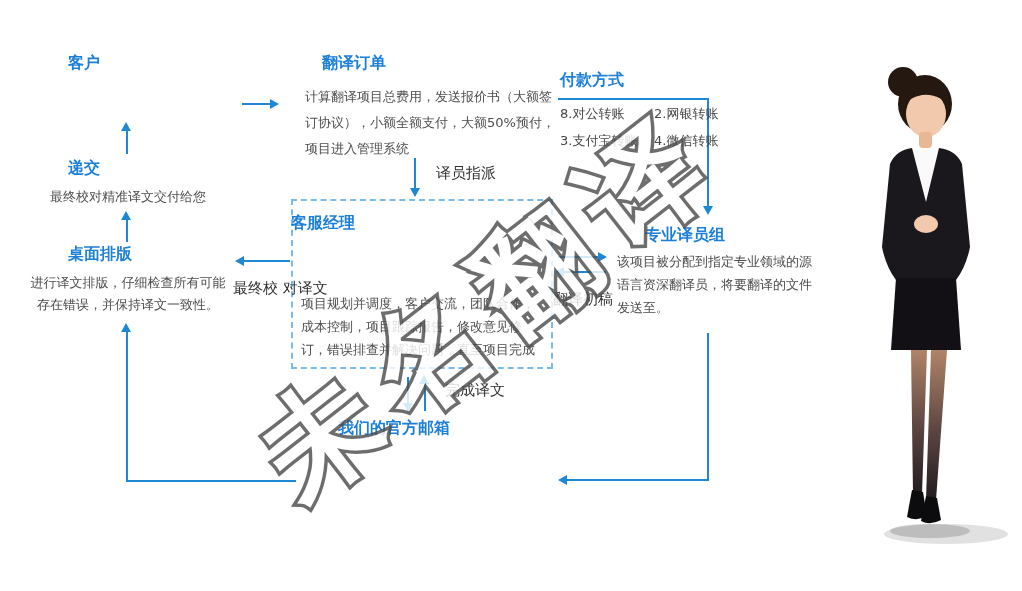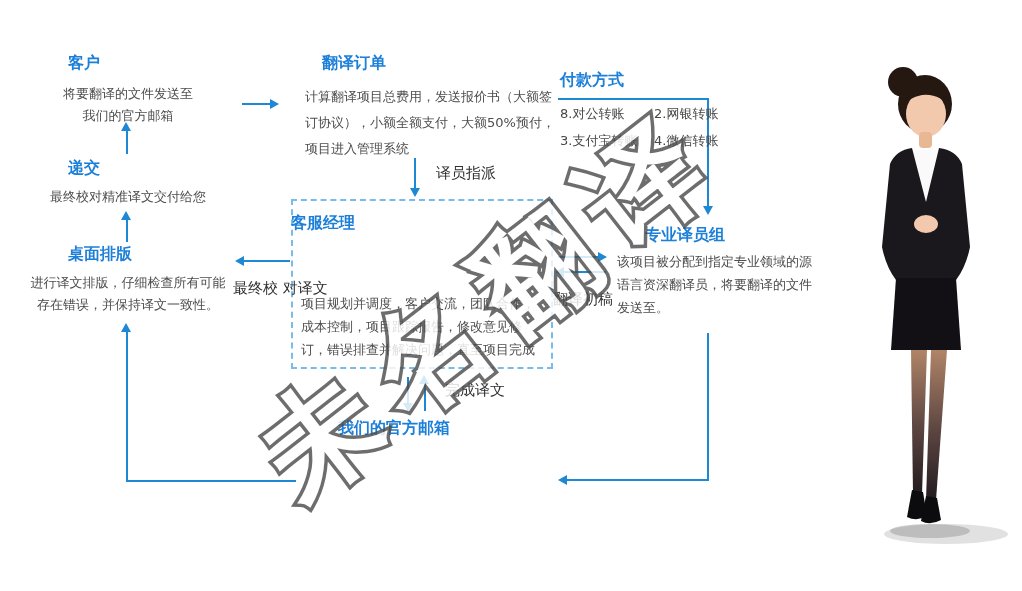--- a/index.html
+++ b/index.html
@@ -39,22 +39,20 @@
   .figure{position:absolute;left:828px;top:52px;width:195px;height:510px;z-index:30;}
 
   .seg-label{font-weight:bold;color:var(--label);}
 </style>
 </head>
 <body>
 
 <div id="canvas">
 
   <div class="sec-title" style="left:68px;top:53px;width:120px;">客户</div>
-  <div class="body-text centered pre" style="left:30px;top:83px;width:196px;">将要翻译的文件发送至
-我们的官方邮箱</div>
 
   <div class="vline" style="left:126px;top:130px;height:24px;"></div>
   <div class="ah ah-up" style="left:121px;top:122px;"></div>
 
   <div class="sec-title" style="left:68px;top:158px;width:120px;">递交</div>
   <div class="body-text centered" style="left:15px;top:186px;width:226px;">最终校对精准译文交付给您</div>
 
   <div class="vline" style="left:126px;top:219px;height:23px;"></div>
   <div class="ah ah-up" style="left:121px;top:211px;"></div>
 

